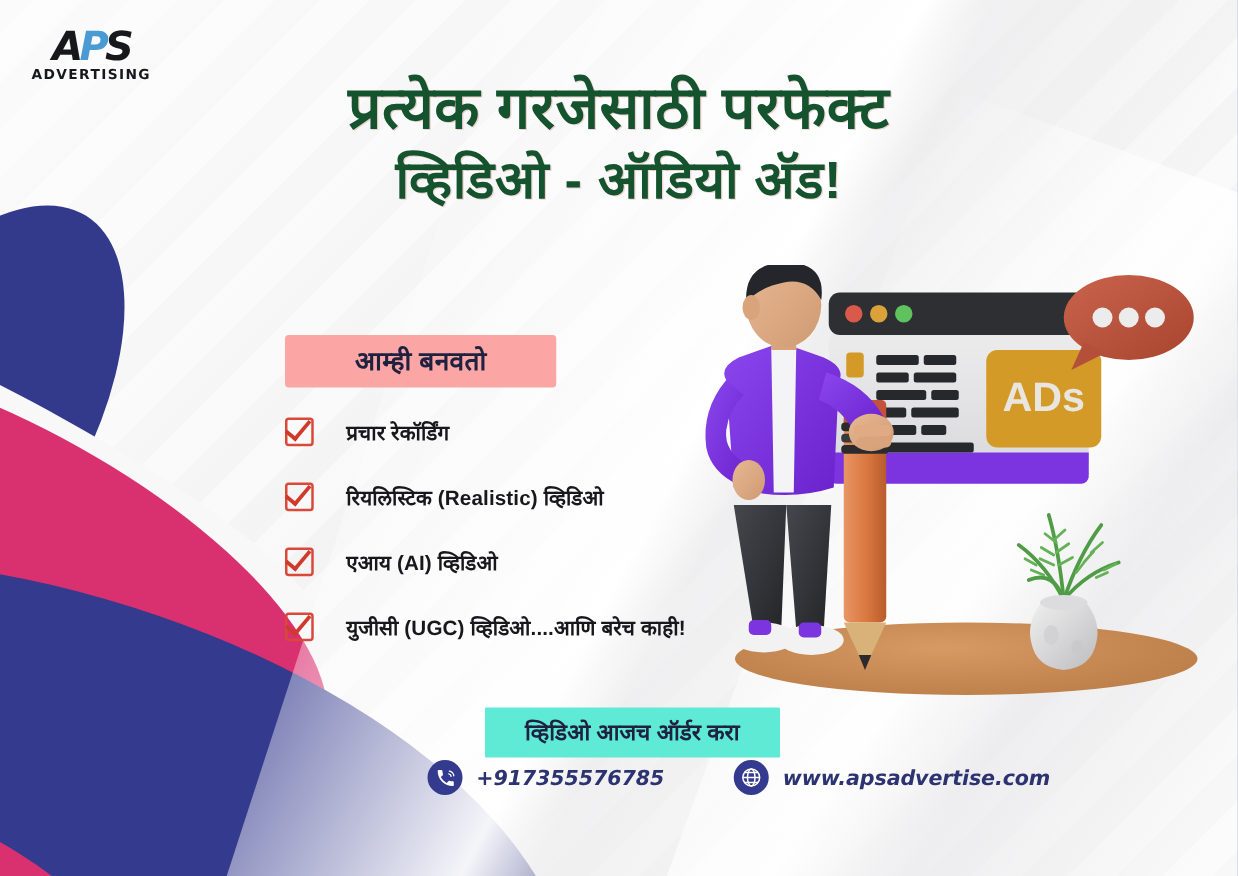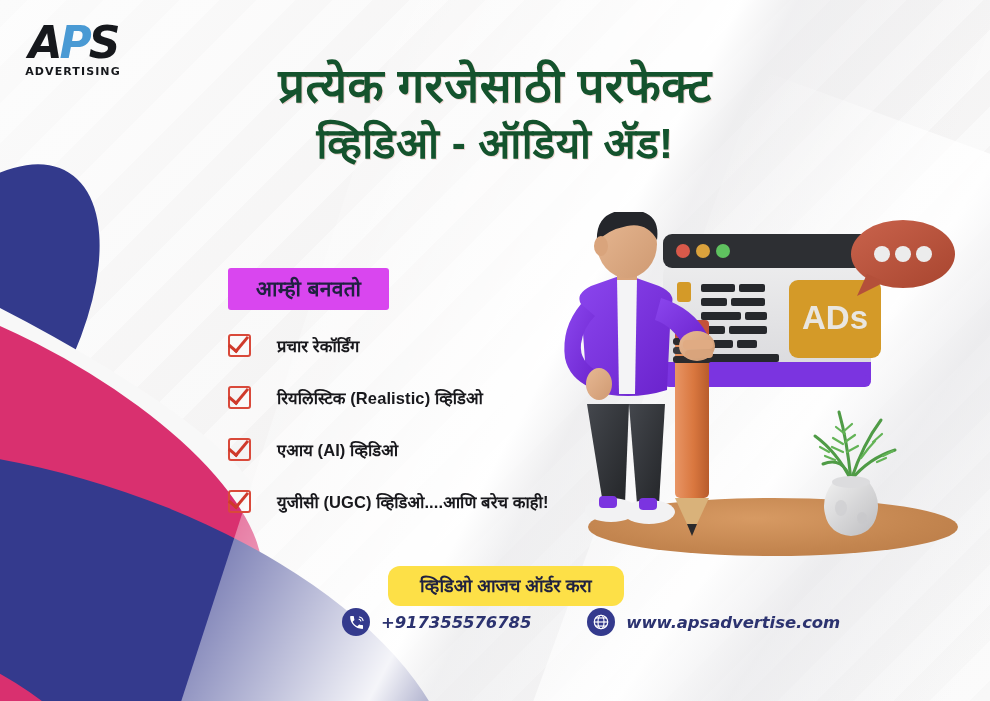--- a/index.html
+++ b/index.html
@@ -104,21 +104,21 @@
 
   
   .logo {
     position: absolute;
     left: 18px; top: 22px;
     width: 110px;
     text-align: center;
     z-index: 40;
   }
   .logo-mark {
-    font-size: 44px;
+    font-size: 32px;
     font-weight: 900;
     letter-spacing: -3px;
     line-height: .95;
     font-style: italic;
     font-family: "DejaVu Sans", sans-serif;
   }
   .logo-a, .logo-s { color: #16181c; }
   .logo-p { color: #4a9ad4; }
   .logo-sub {
     font-size: 11px;
@@ -156,25 +156,25 @@
 
   
   .content {
     position: absolute;
     left: 228px; top: 268px;
     width: 380px;
     z-index: 35;
   }
   .pill {
     display: inline-block;
-    background: #d946ef;
+    background: #fca5a5;
     color: #1f2140;
     font-size: 21px;
     font-weight: 700;
-    padding: 6px 28px 8px;
+    padding: 6px 56px 8px;
     border-radius: 3px;
     letter-spacing: .3px;
   }
   .feature-list {
     list-style: none;
     margin: 24px 0 0;
     padding: 0;
   }
   .feature-item {
     display: flex;
@@ -208,26 +208,26 @@
   }
 
   
   .cta {
     position: absolute;
     left: 388px; top: 566px;
     z-index: 35;
   }
   .cta-pill {
     display: inline-block;
-    background: #fde047;
+    background: #5eead4;
     color: #1f2140;
     font-size: 18px;
     font-weight: 700;
     padding: 7px 32px 9px;
-    border-radius: 12px;
+    border-radius: 1px;
   }
 
   
   .contact {
     position: absolute;
     left: 342px; top: 608px;
     display: flex;
     align-items: center;
     gap: 56px;
     z-index: 35;

